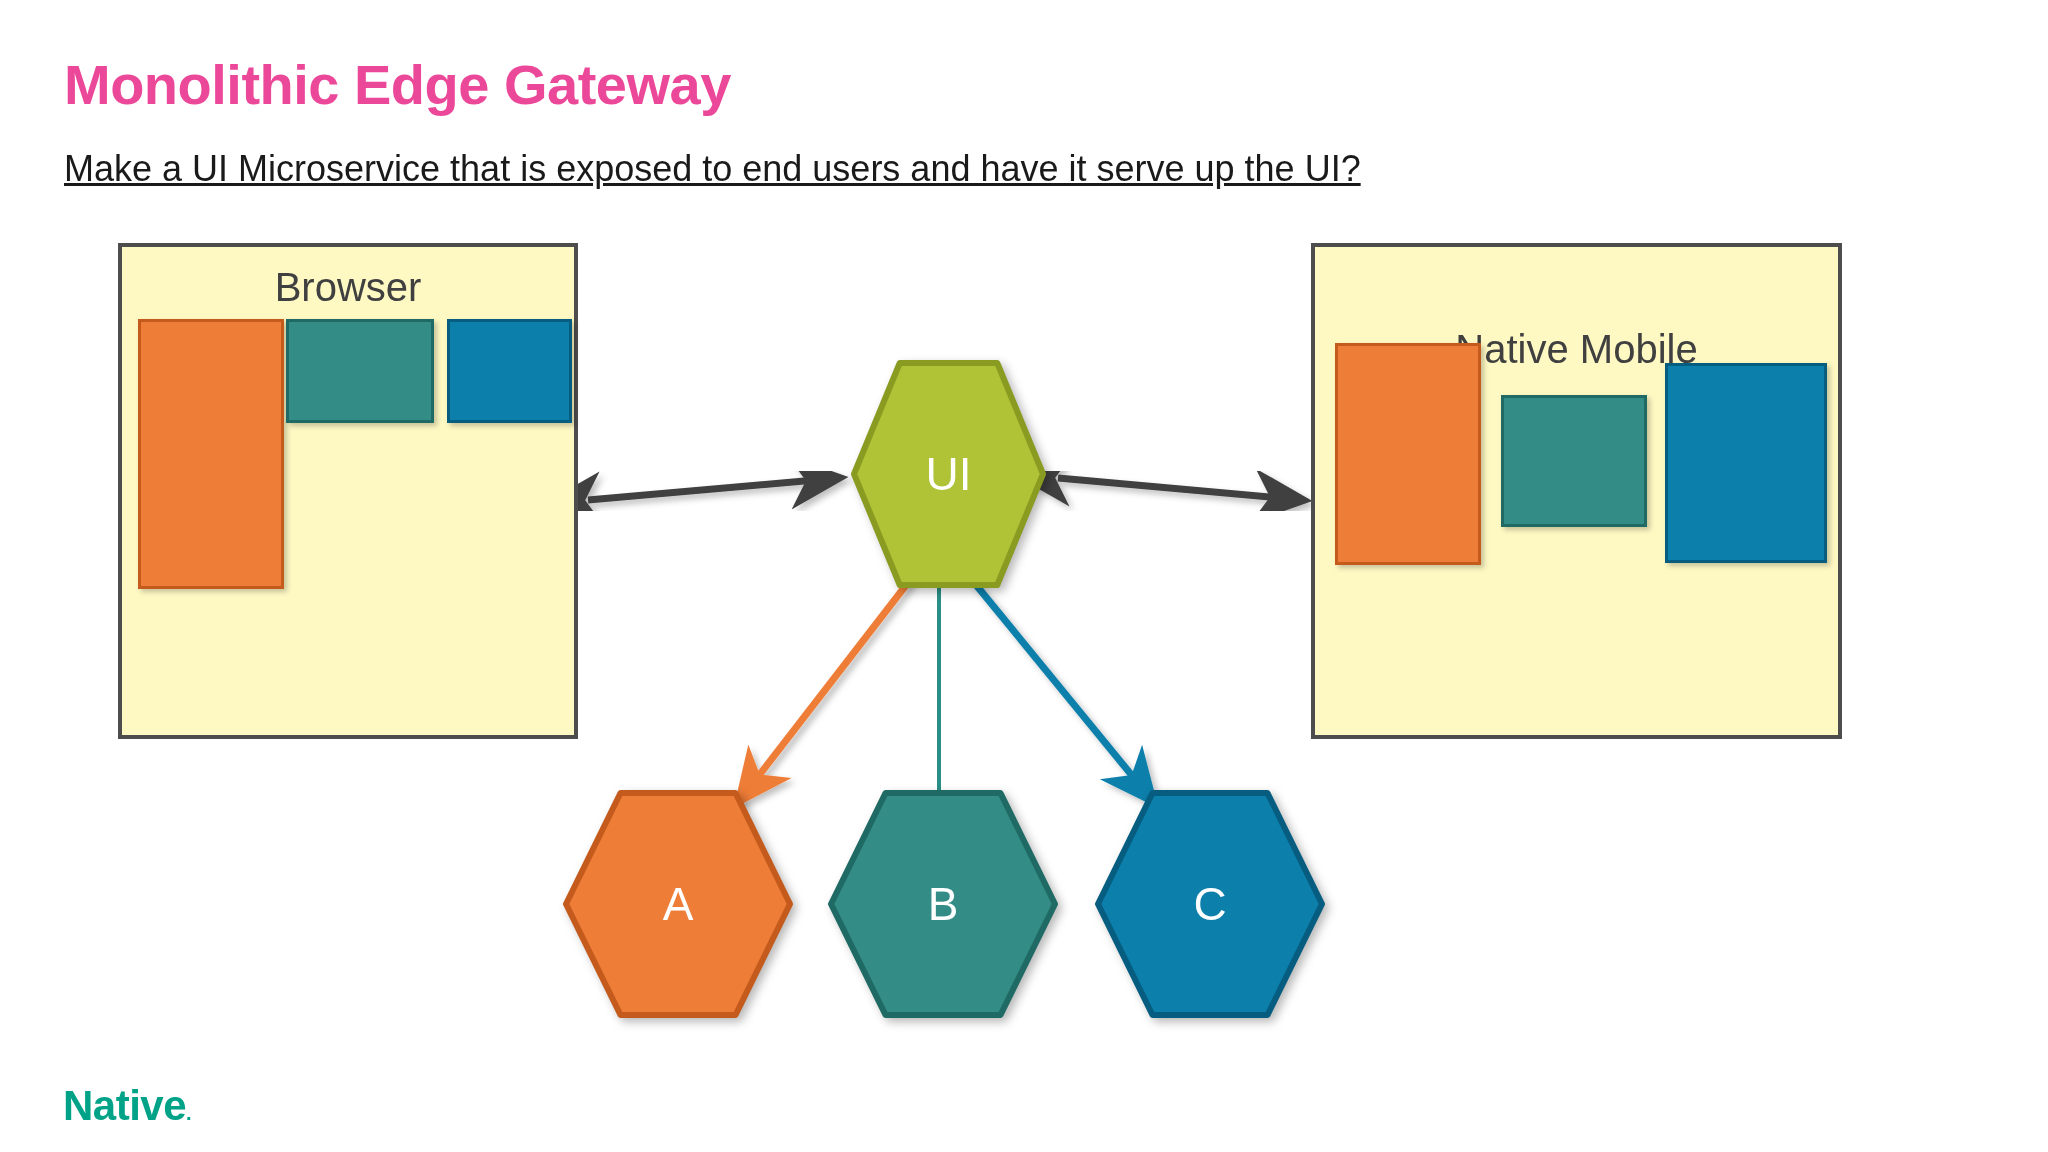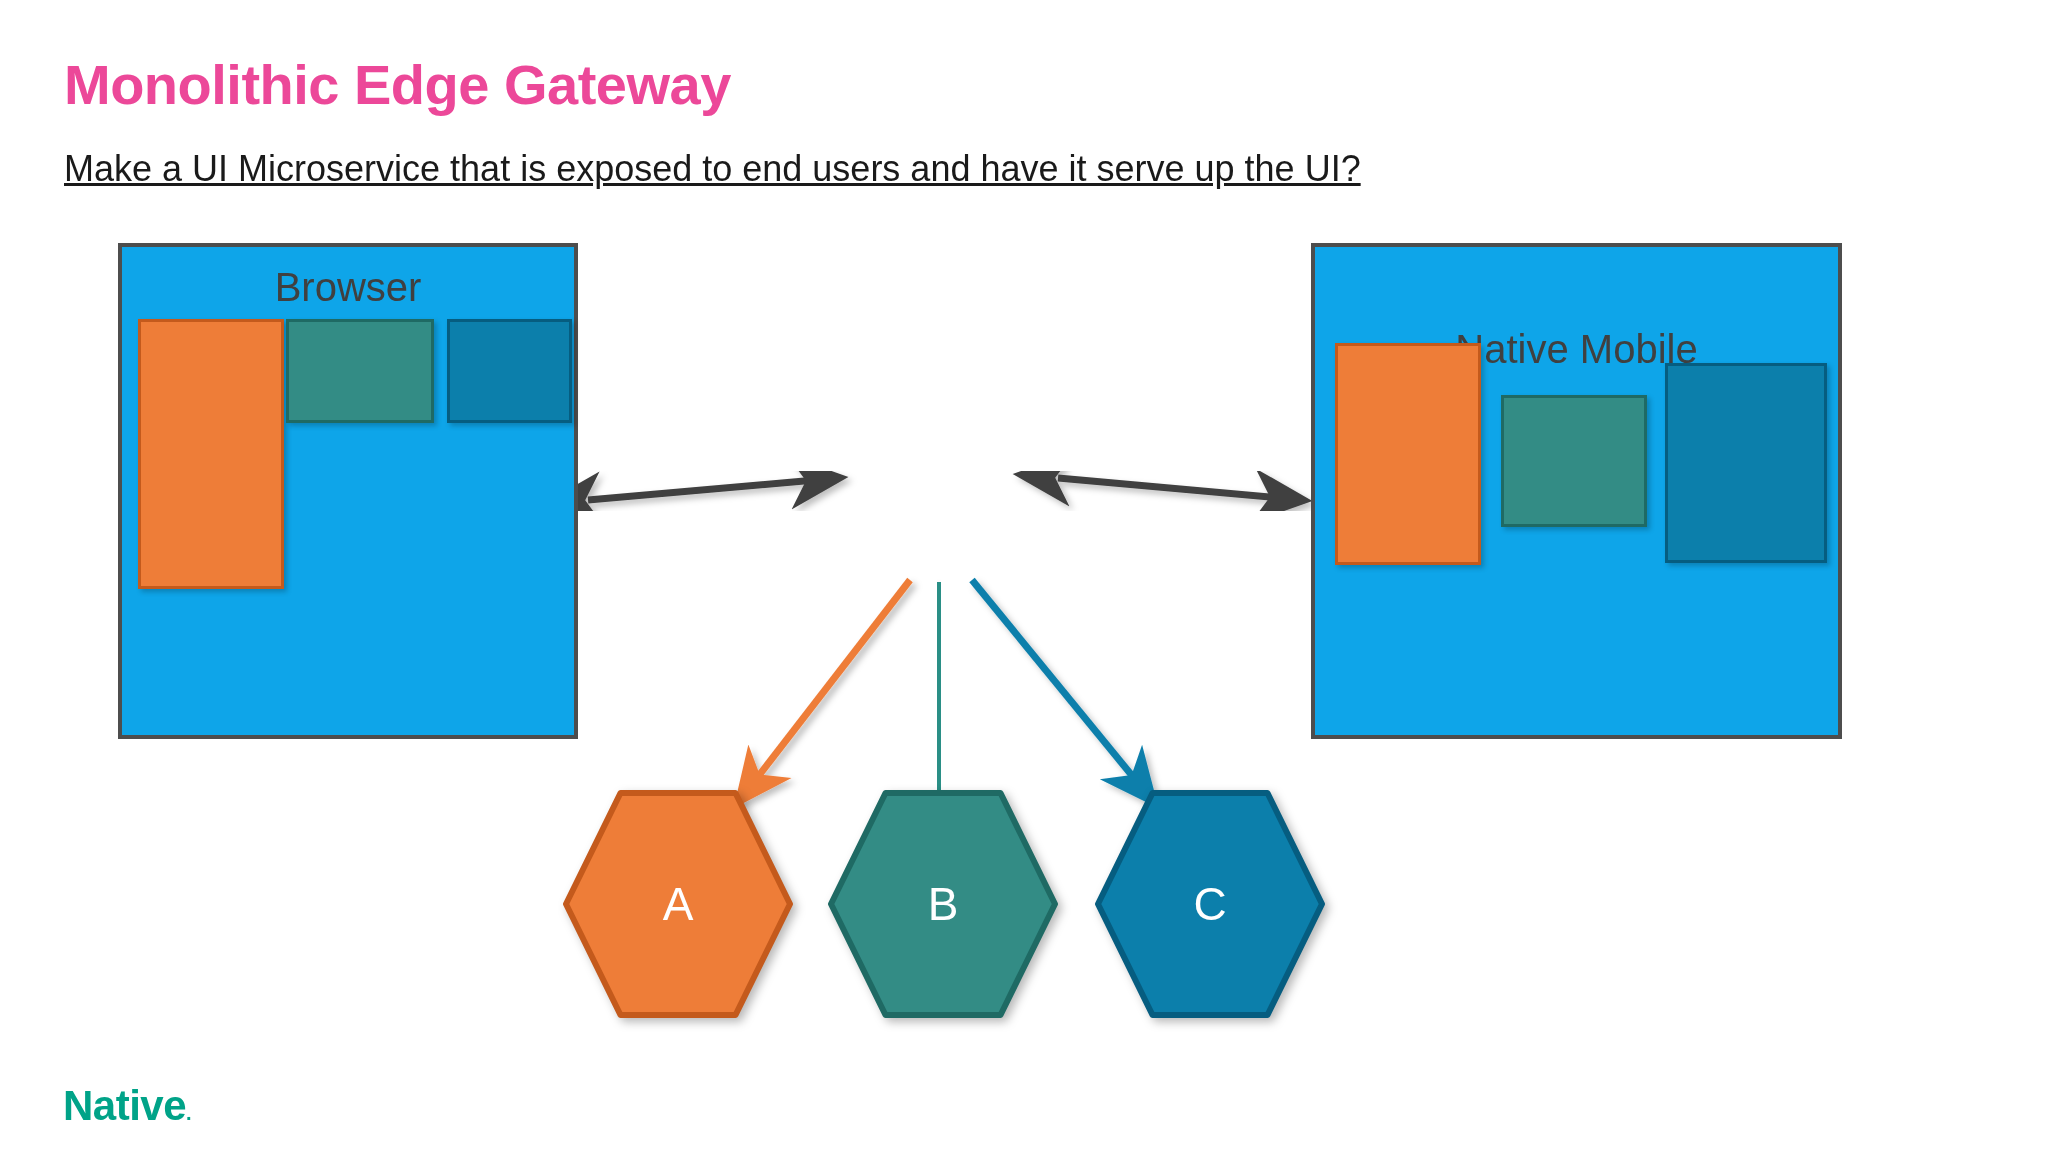--- a/index.html
+++ b/index.html
@@ -43,21 +43,21 @@
     position: absolute;
     left: 0;
     top: 0;
     width: 2048px;
     height: 1152px;
   }
 
   
   .client-box {
     position: absolute;
-    background: #0ea5e9;
+    background: #fef9c3;
     border: 4px solid #4d4d4d;
     box-sizing: border-box;
   }
   #browser-box {
     left: 118px;
     top: 243px;
     width: 460px;
     height: 496px;
   }
   #native-mobile-box {
@@ -196,20 +196,26 @@
     <div id="browser-chip-3" class="ui-chip chip-blue"></div>
   </div>
 
   <div id="native-mobile-box" class="client-box">
     <div class="client-box-title">Native Mobile</div>
     <div id="mobile-chip-1" class="ui-chip chip-orange"></div>
     <div id="mobile-chip-2" class="ui-chip chip-teal"></div>
     <div id="mobile-chip-3" class="ui-chip chip-blue"></div>
   </div>
 
+  <div id="hex-ui" class="hex">
+    <svg class="hex-shape" viewBox="0 0 195 228" preserveAspectRatio="none">
+      <polygon points="48.75,3 146.25,3 192,114 146.25,225 48.75,225 3,114" fill="#b0c336" stroke="#8a9b22" stroke-width="6" stroke-linejoin="round"></polygon>
+    </svg>
+    <span class="hex-label">UI</span>
+  </div>
 
   <div id="hex-a" class="hex">
     <svg class="hex-shape" viewBox="0 0 230 228" preserveAspectRatio="none">
       <polygon points="57.5,3 172.5,3 227,114 172.5,225 57.5,225 3,114" fill="#ee7d38" stroke="#c45a1c" stroke-width="6" stroke-linejoin="round"></polygon>
     </svg>
     <span class="hex-label">A</span>
   </div>
 
   <div id="hex-b" class="hex">
     <svg class="hex-shape" viewBox="0 0 230 228" preserveAspectRatio="none">

